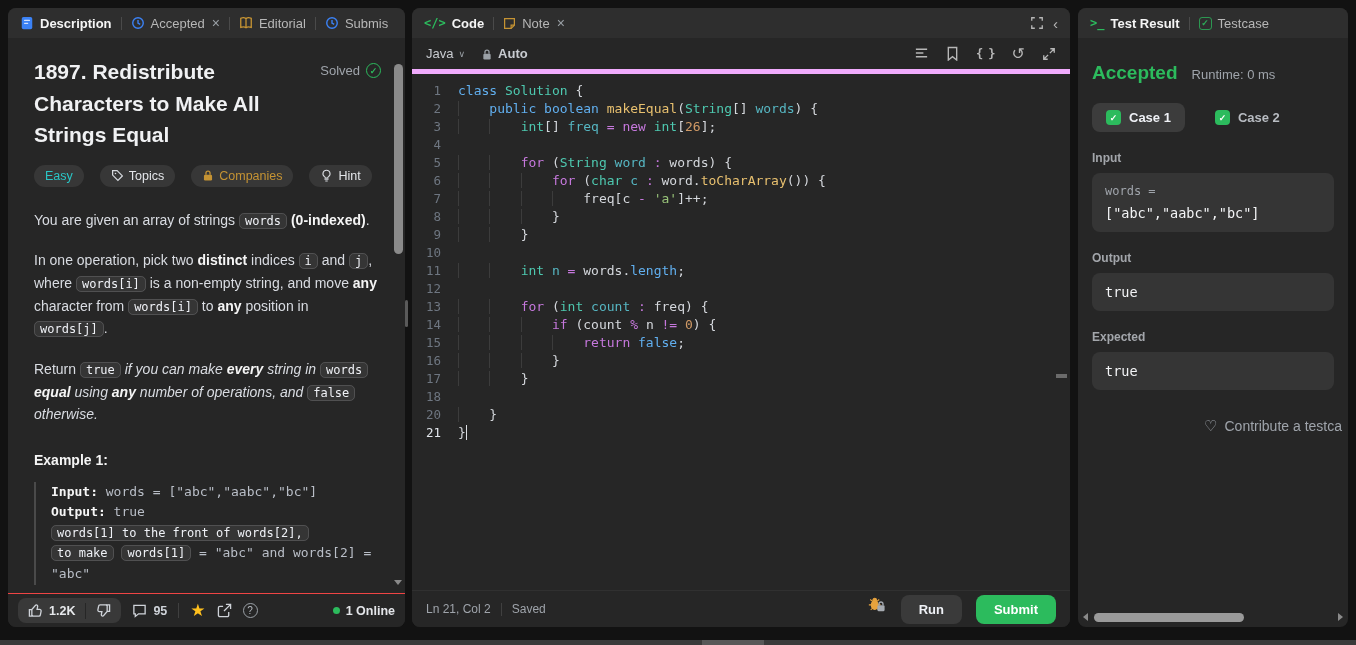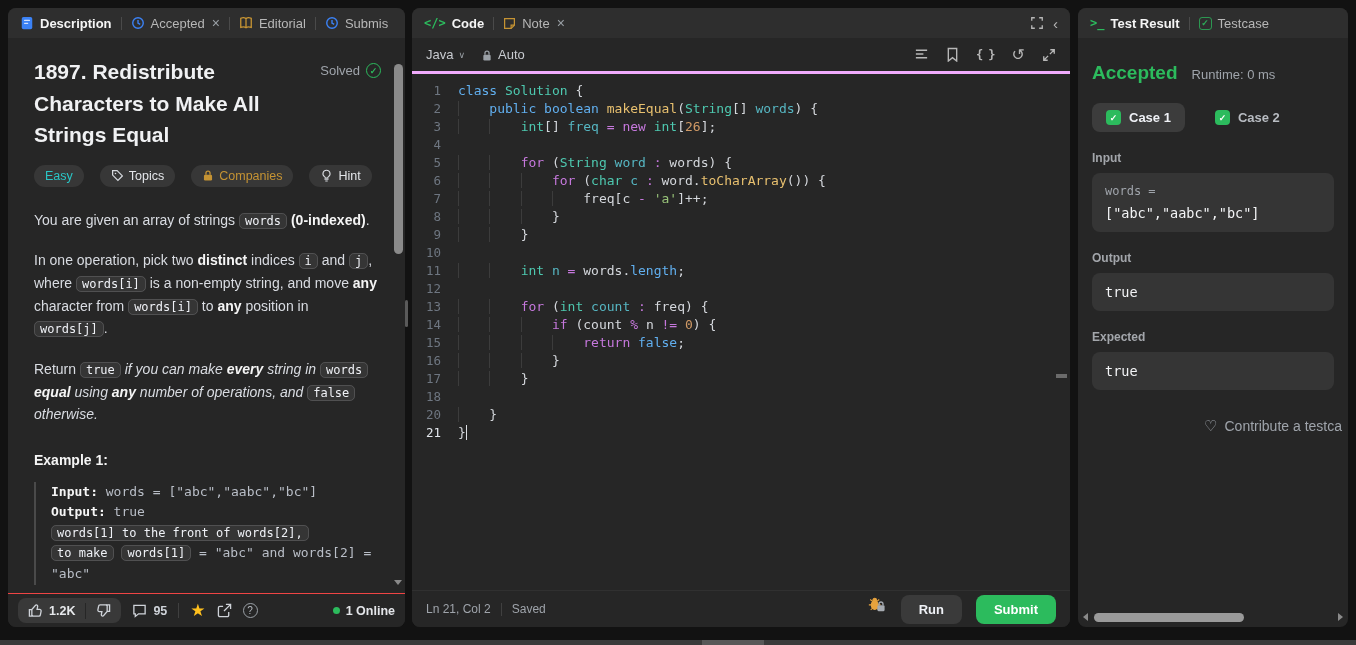--- a/index.html
+++ b/index.html
@@ -48,24 +48,24 @@
   .vdiv { width:1px; height:15px; background:#404040; }
   .star { color:#FFC01E; font-size:17px; }
   .help-circ { width:15px; height:15px; border:1.3px solid #9aa0a6; border-radius:50%; color:#b7bcc2; font-size:10px; display:flex; align-items:center; justify-content:center; }
   .online { margin-left:auto; display:flex; align-items:center; gap:6px; color:#e3e5e9; font-size:12.5px; font-weight:600; }
   .dot { width:7px; height:7px; border-radius:50%; background:#2CBB5D; }
 
   .vthumb { position:absolute; right:2px; top:56px; width:9px; height:190px; background:#8a8a8a; border-radius:5px; }
   .tri-down { position:absolute; right:3px; bottom:42px; width:0; height:0; border-left:4px solid transparent; border-right:4px solid transparent; border-top:5px solid #8a8a8a; }
 
   
-  .toolbar { height:36px; display:flex; align-items:center; padding:0 14px; gap:16px; border-bottom:3px solid #f0abfc; }
+  .toolbar { height:36px; display:flex; align-items:center; padding:0 14px; gap:16px; border-bottom:5px solid #f0abfc; }
   .lang-sel { display:flex; align-items:center; gap:5px; color:#c8cbd0; font-size:13px; cursor:pointer; }
   .caret { font-size:9px; color:#9aa0a6; }
-  .auto-btn { display:flex; align-items:flex-end; gap:5px; color:#c8cbd0; font-size:13px; }
+  .auto-btn { display:flex; align-items:flex-end; gap:5px; color:#c8cbd0; font-size:13px;font-weight:bold; }
   .tb-right { margin-left:auto; display:flex; align-items:center; gap:17px; color:#b7b7b7; }
   .tb-ic { font-size:14px; display:flex; align-items:center; color:#b7b7b7; }
   .braces-ic { font-family:"DejaVu Sans Mono", monospace; font-size:12px; font-weight:700; letter-spacing:-1px; }
   .undo-ic { font-size:16px; }
 
   #editor { position:absolute; top:67px; bottom:37px; left:0; right:0; padding-top:7px; overflow:hidden; }
   .row { display:flex; height:18px; }
   .ln { width:46px; flex:none; text-align:right; padding-right:17px; color:#6e7681; font-family:"DejaVu Sans Mono", monospace; font-size:12.5px; line-height:18px; }
   .ln.cur { color:#e2e6ec; }
   .cd { white-space:pre; font-family:"DejaVu Sans Mono", monospace; font-size:13px; line-height:18px; }

